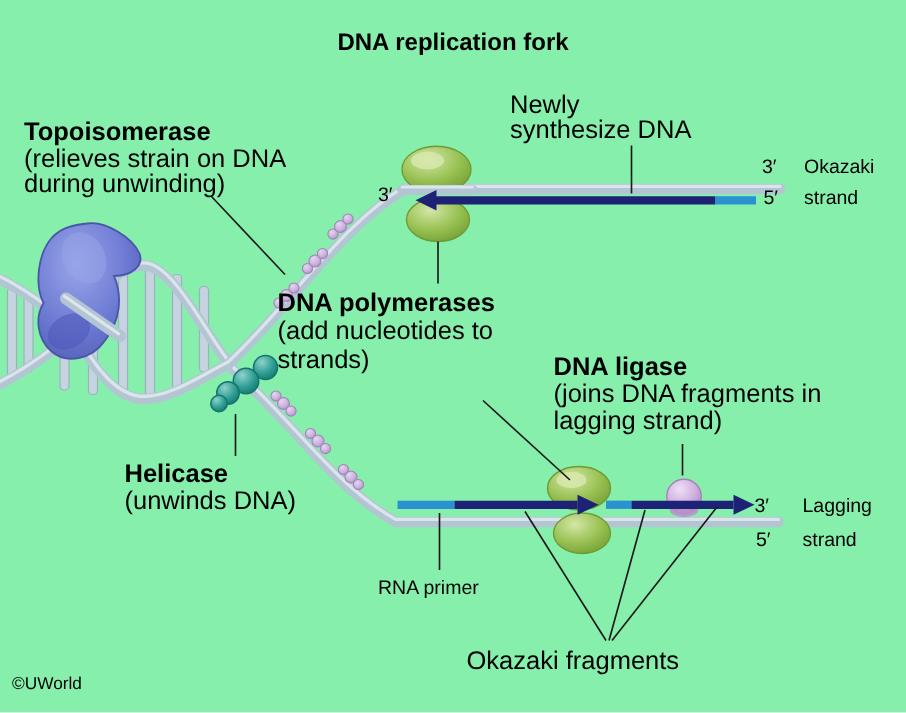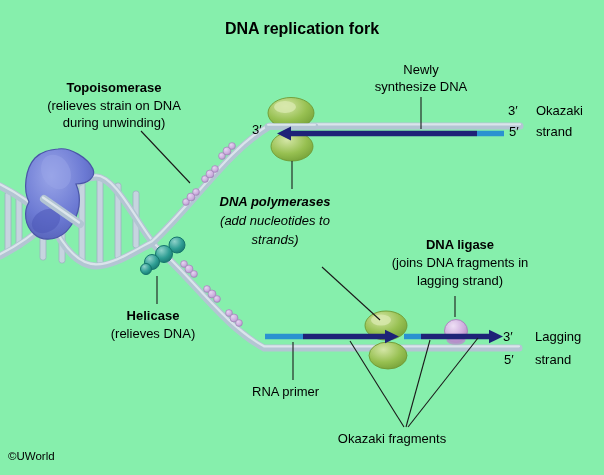--- a/index.html
+++ b/index.html
@@ -1,20 +1,20 @@
 <!DOCTYPE html>
 <html><head>
 <meta charset="utf-8">
 <style>
   html,body{margin:0;padding:0;background:#fff;}
   .stage{position:relative;width:604px;height:475px;background:#86efac;
          font-family:"Liberation Sans",sans-serif;color:#000;overflow:hidden;}
   .stage svg{position:absolute;left:0;top:0;}
   .lbl{position:absolute;font-size:13px;line-height:17px;white-space:nowrap;}
-  .blk{position:absolute;text-align:center;font-size:13px;}
+  .blk{position:absolute;font-size:17px;}
   .blk div{white-space:nowrap;}
   .b{font-weight:bold;}
   .title{position:absolute;left:0;top:20px;width:604px;text-align:center;
          font-size:16px;font-weight:bold;}
   .copy{position:absolute;left:8px;top:450px;font-size:11.5px;}
 </style>
 </head>
 <body>
 
 <div class="stage">
@@ -183,35 +183,35 @@
     <div>Newly</div>
     <div>synthesize DNA</div>
   </div>
 
   <div class="lbl" style="left:252px;top:121px;">3′</div>
   <div class="lbl" style="left:508px;top:102px;">3′</div>
   <div class="lbl" style="left:509px;top:123px;">5′</div>
   <div class="lbl" style="left:536px;top:102px;">Okazaki</div>
   <div class="lbl" style="left:536px;top:123px;">strand</div>
 
-  <div class="blk" style="left:185px;top:192px;width:180px;line-height:19px;font-style:italic;">
+  <div class="blk" style="left:185px;top:192px;width:180px;line-height:19px;">
     <div class="b">DNA polymerases</div>
     <div>(add nucleotides to</div>
     <div>strands)</div>
   </div>
 
   <div class="blk" style="left:369px;top:236px;width:182px;line-height:18px;">
     <div class="b">DNA ligase</div>
     <div>(joins DNA fragments in</div>
     <div>lagging strand)</div>
   </div>
 
   <div class="blk" style="left:83px;top:307px;width:140px;line-height:18px;">
     <div class="b">Helicase</div>
-    <div>(relieves DNA)</div>
+    <div>(unwinds DNA)</div>
   </div>
 
   <div class="lbl" style="left:252px;top:383px;">RNA primer</div>
 
   <div class="blk" style="left:311px;top:431px;width:162px;">Okazaki fragments</div>
 
   <div class="lbl" style="left:503px;top:328px;">3′</div>
   <div class="lbl" style="left:504px;top:351px;">5′</div>
   <div class="lbl" style="left:535px;top:328px;">Lagging</div>
   <div class="lbl" style="left:535px;top:351px;">strand</div>

